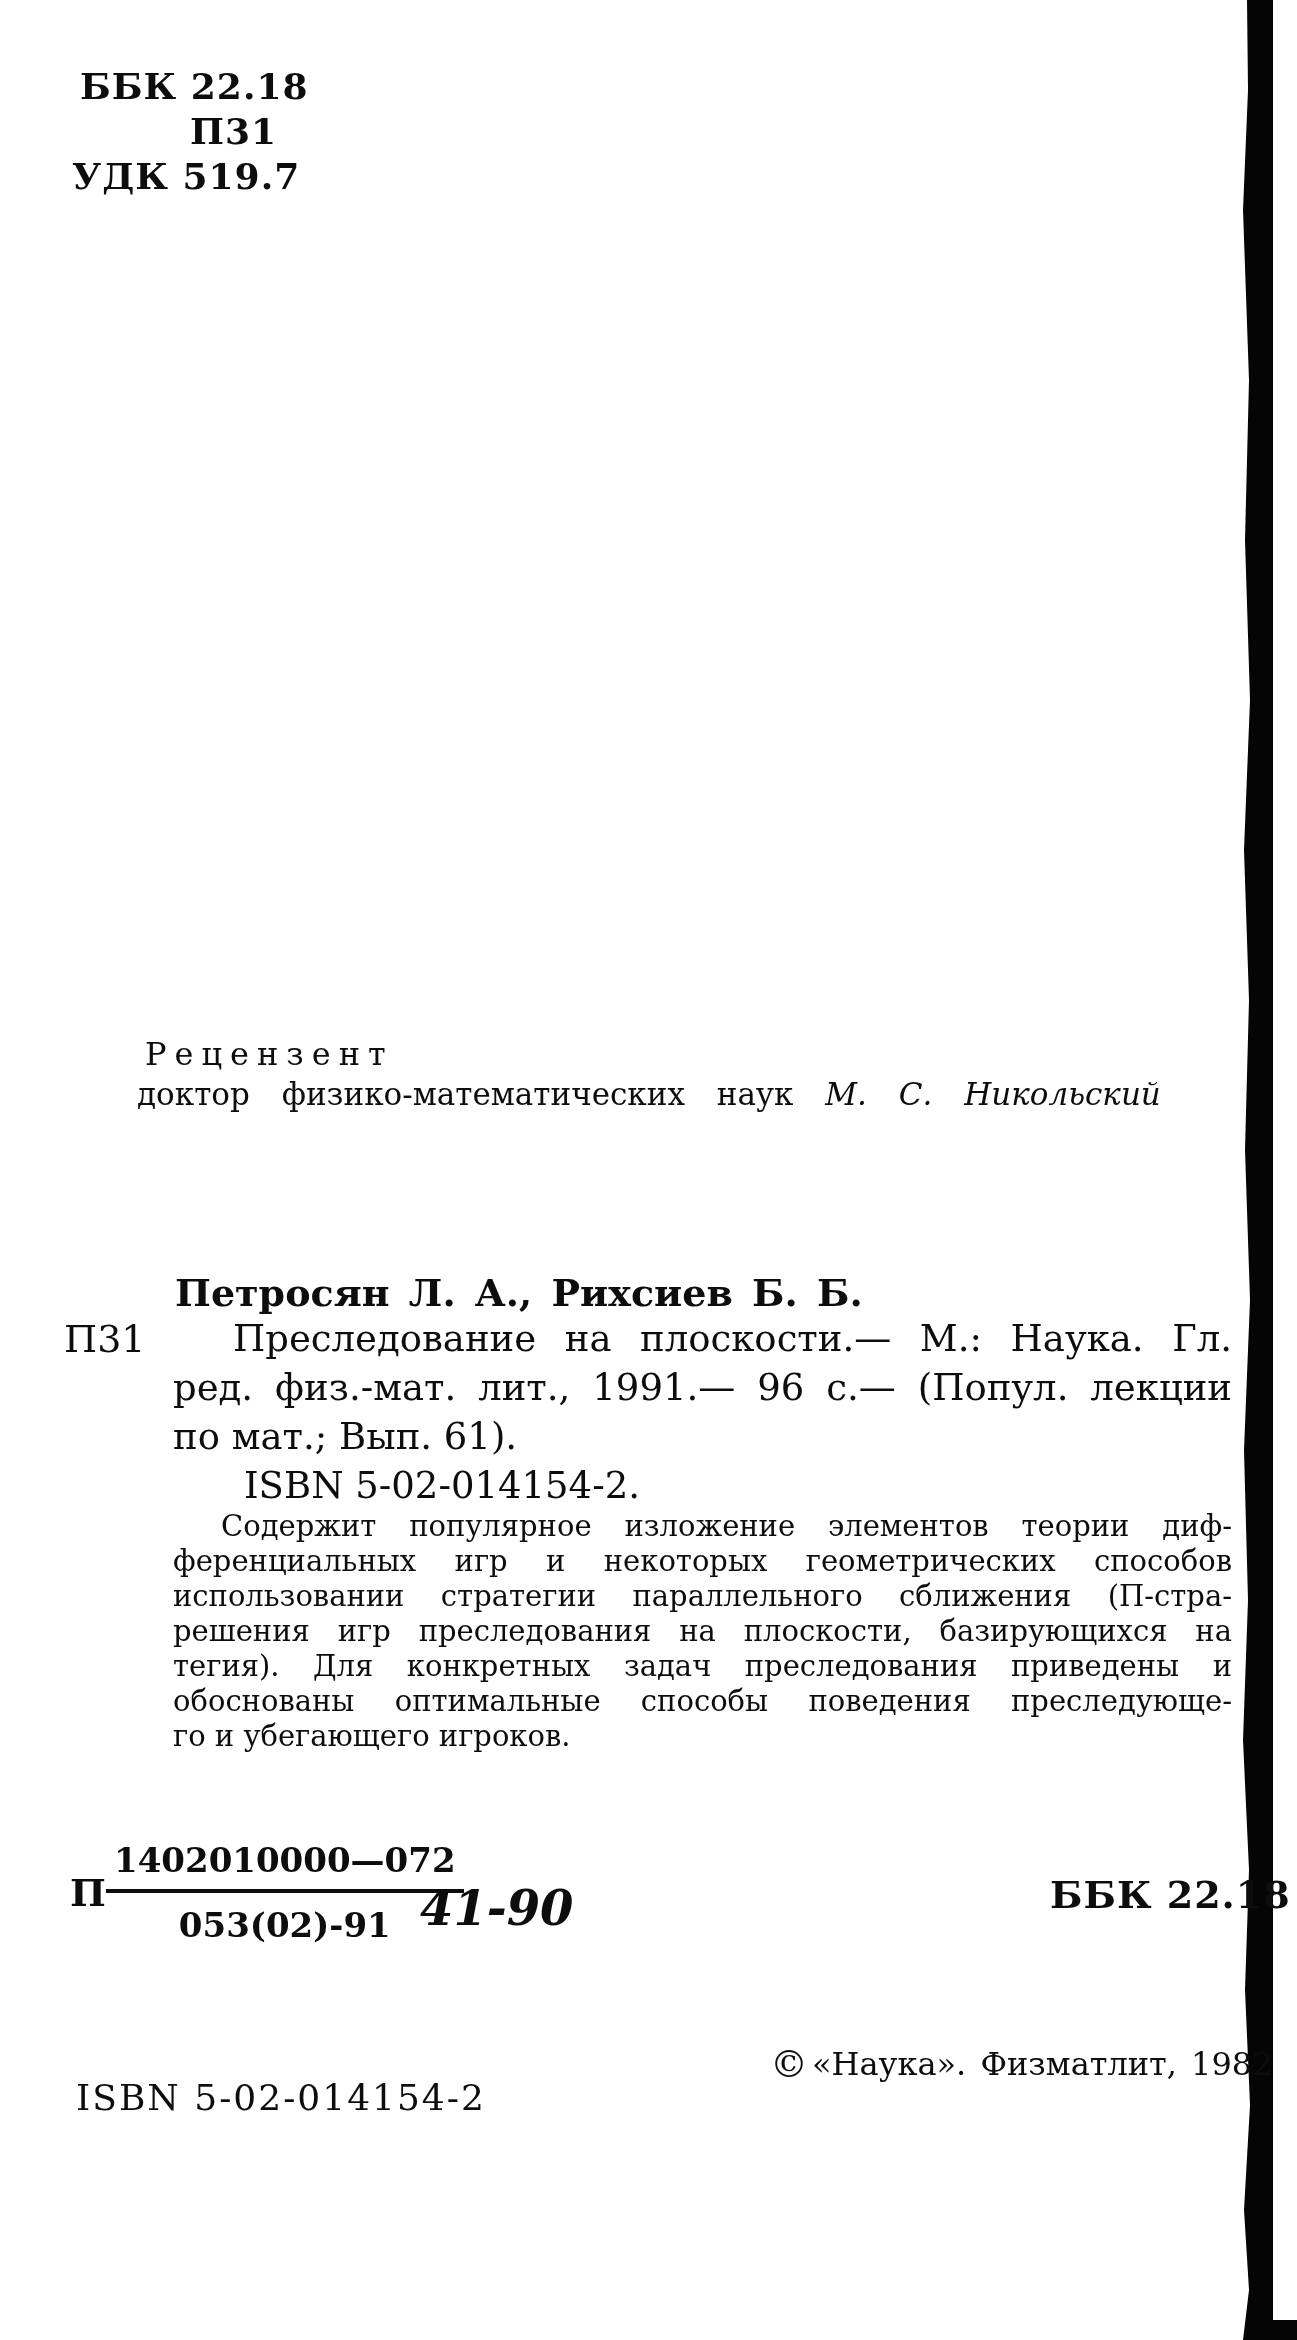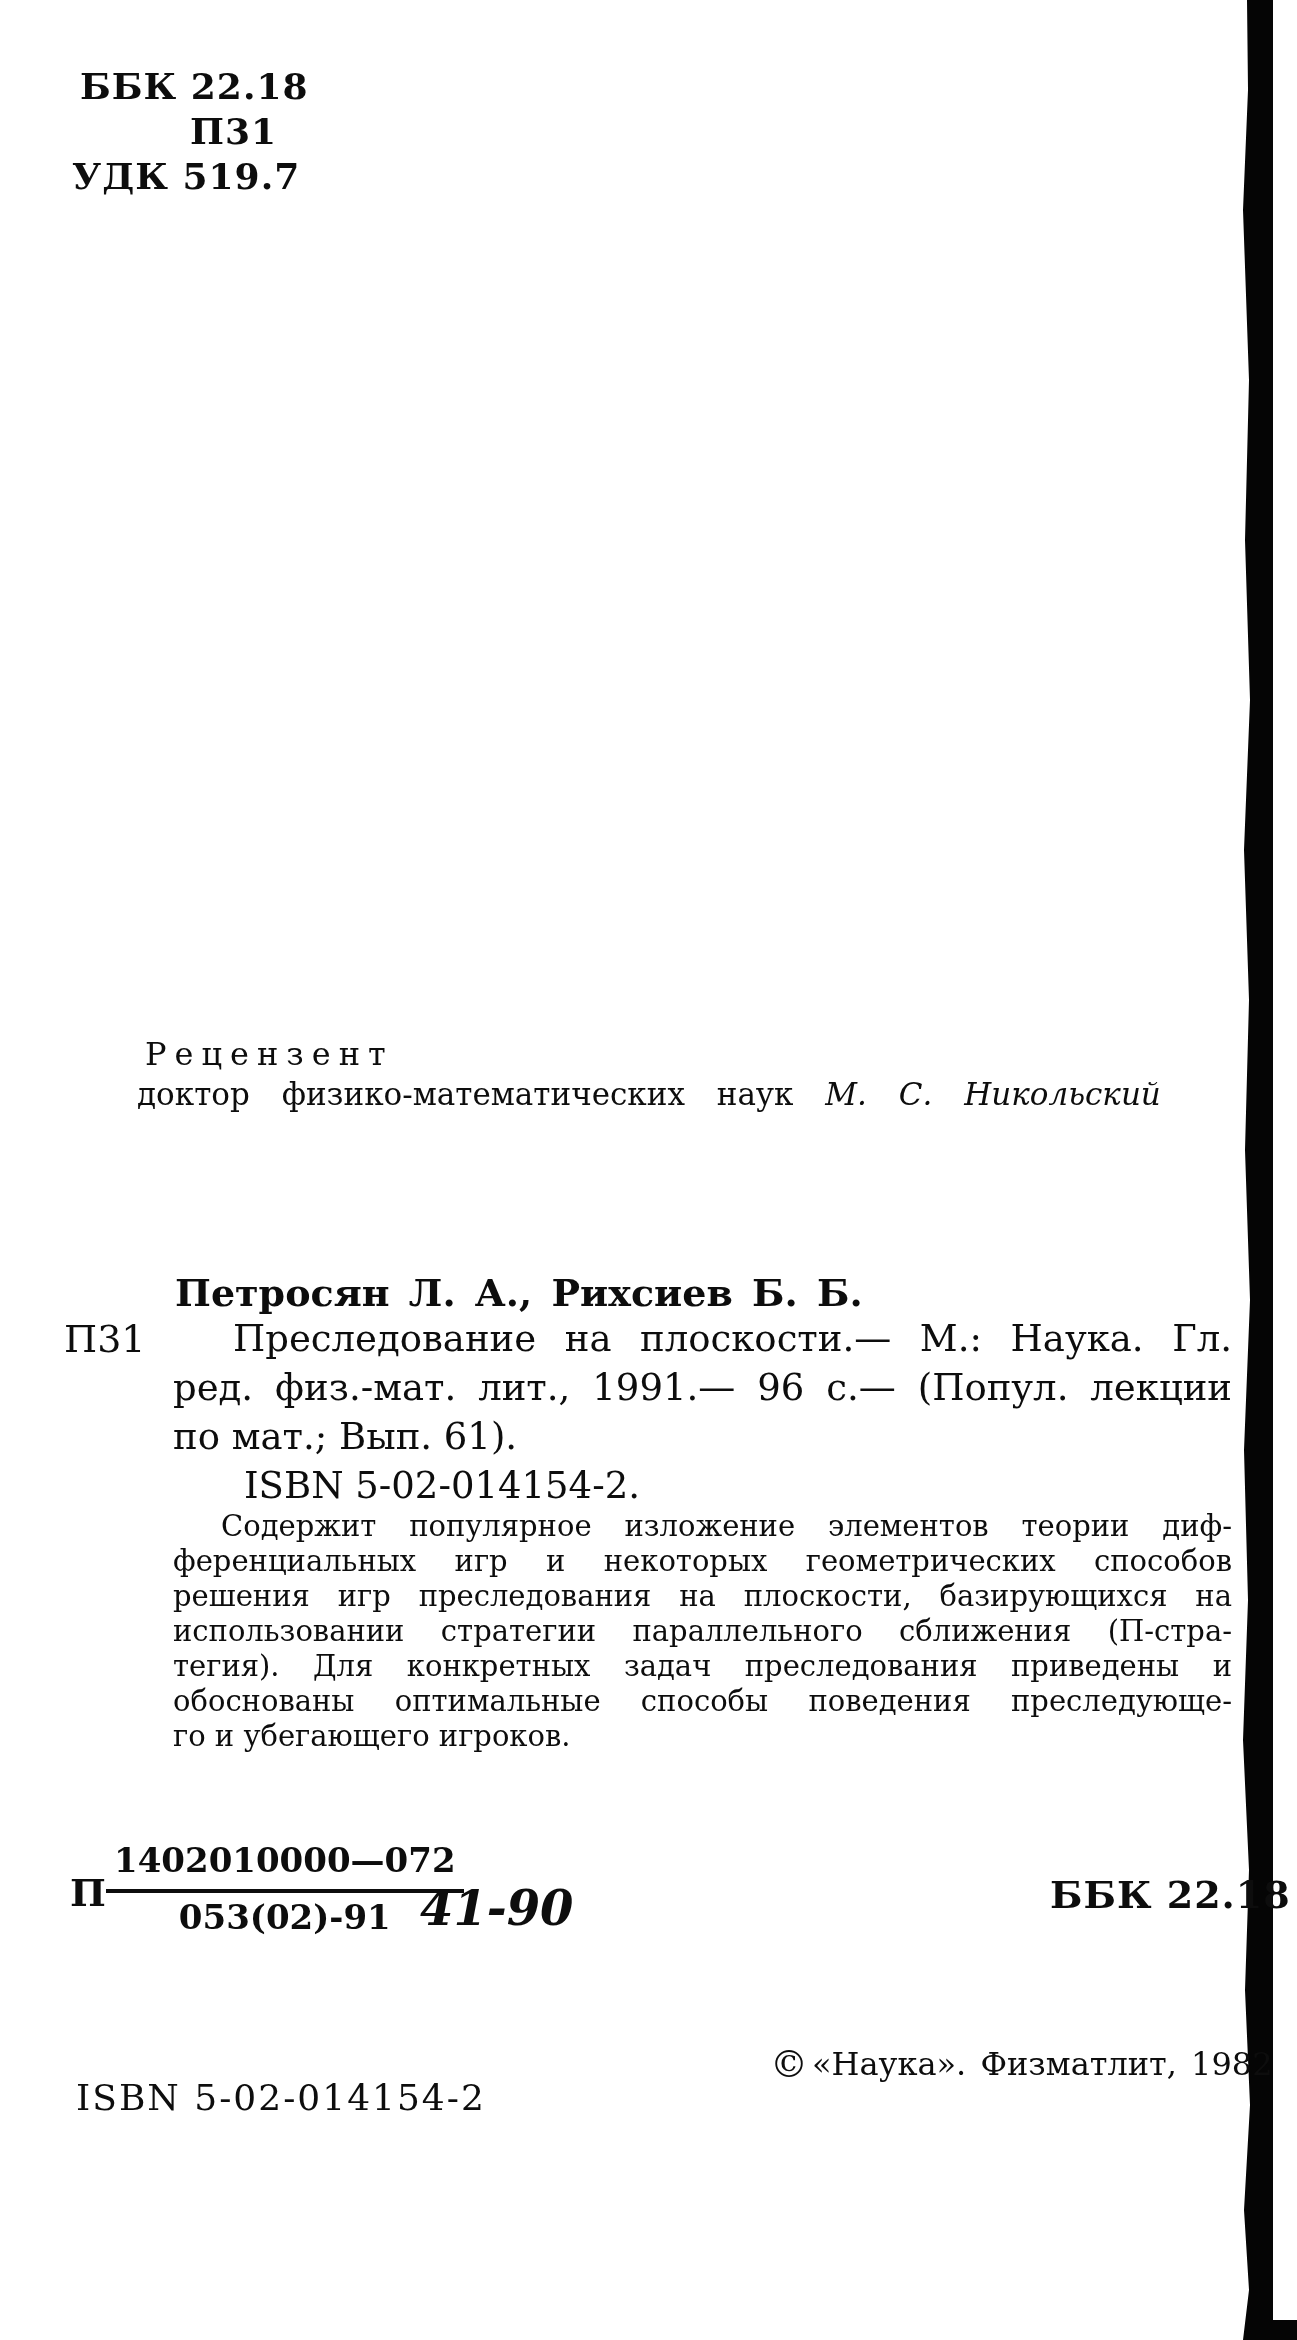--- a/index.html
+++ b/index.html
@@ -42,21 +42,21 @@
 
   
   #annotation{left:173px;top:1509px;width:1059px;font-size:29px;line-height:35px;}
   #annotation .ind{text-indent:48px;}
   #annotation .p2{margin-top:7px;}
 
   
   #cat-letter{left:70px;top:1870px;font-size:38px;font-weight:bold;}
   #cat-frac{left:106px;top:1840px;text-align:center;font-weight:bold;}
   #cat-frac .num{font-size:34px;line-height:40px;padding:0 8px 9px 8px;border-bottom:4px solid #0d0d0d;}
-  #cat-frac .den{font-size:34px;line-height:40px;padding-top:4px;}
+  #cat-frac .den{font-size:34px;line-height:40px;padding-top:12px;}
   #cat-suffix{left:420px;top:1880px;font-size:48px;font-weight:bold;font-style:italic;}
   #cat-bbk{left:1050px;top:1872px;font-size:38px;font-weight:bold;letter-spacing:1px;}
 
   
   #footer-isbn{left:76px;top:2030px;font-size:36px;letter-spacing:2px;margin-top:47px;}
   #footer-copy{left:770px;top:2042px;font-size:32px;white-space:nowrap;}
   #footer-copy .c-sym{font-size:38px;vertical-align:-2px;margin-right:4px;}
   #footer-copy .c-txt{word-spacing:4px;}
 </style>
 </head>
@@ -82,22 +82,22 @@
   <div class="jline i1">Преследование на плоскости.— М.: Наука. Гл.</div>
   <div class="jline">ред. физ.-мат. лит., 1991.— 96 с.— (Попул. лекции</div>
   <div class="lline">по мат.; Вып. 61).</div>
   <div class="lline isbn">ISBN 5-02-014154-2.</div>
 </div>
 
 <div id="annotation" class="abs">
   <div class="p1">
     <div class="jline ind">Содержит популярное изложение элементов теории диф-</div>
     <div class="jline">ференциальных игр и некоторых геометрических способов</div>
+    <div class="jline">использовании стратегии параллельного сближения (П-стра-</div>
     <div class="jline">решения игр преследования на плоскости, базирующихся на</div>
-    <div class="jline">использовании стратегии параллельного сближения (П-стра-</div>
     <div class="jline">тегия). Для конкретных задач преследования приведены и</div>
     <div class="jline">обоснованы оптимальные способы поведения преследующе-</div>
     <div class="lline">го и убегающего игроков.</div>
   </div>
 </div>
 
 <div id="cat-letter" class="abs">П</div>
 <div id="cat-frac" class="abs">
   <div class="num">1402010000—072</div>
   <div class="den">053(02)-91</div>

